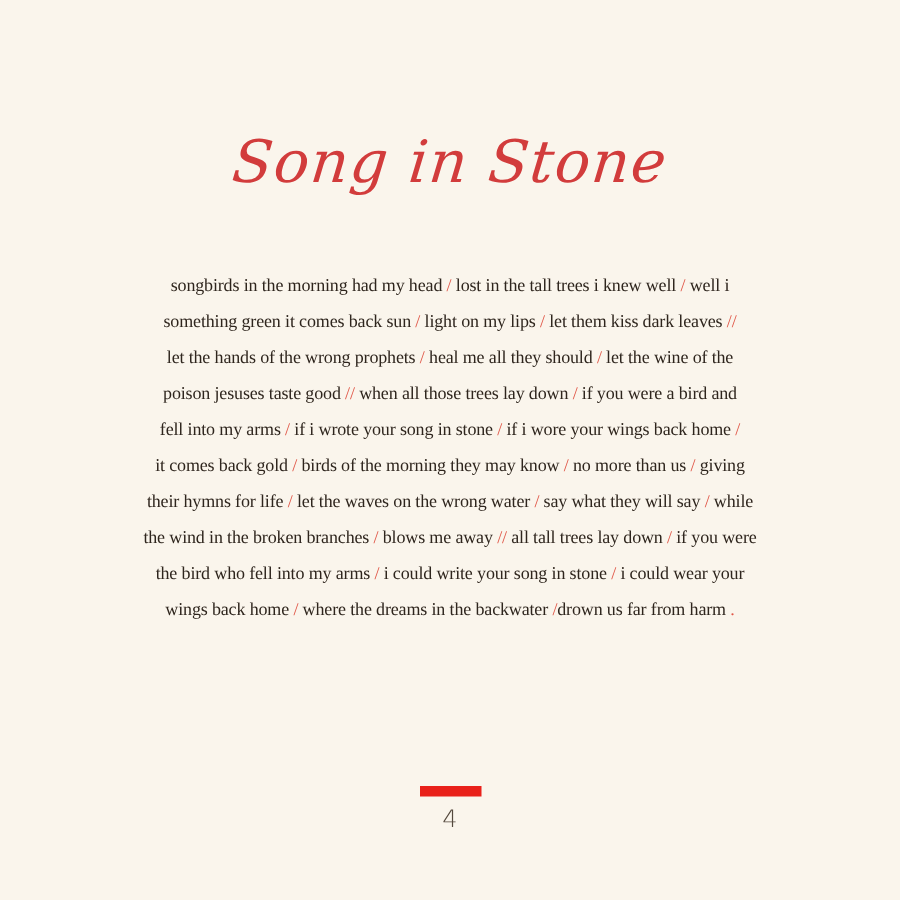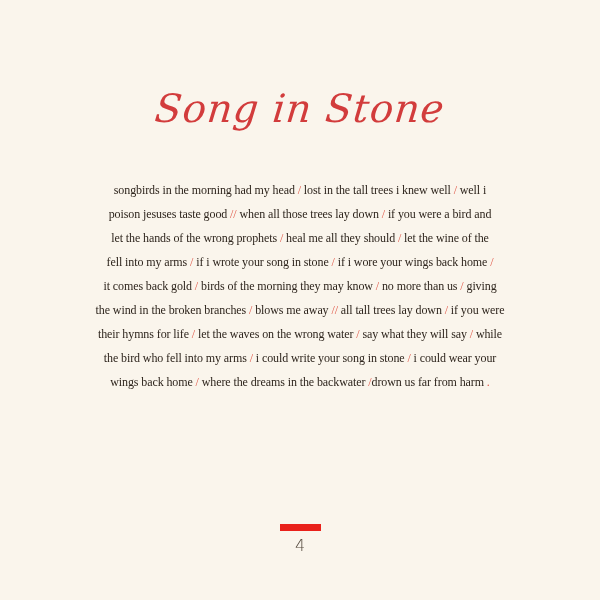--- a/index.html
+++ b/index.html
@@ -79,24 +79,25 @@
     color: var(--page-number-ink);
   }
 </style>
 </head>
 <body>
 
 <div class="page">
   <h1 class="title">Song in Stone</h1>
   <div class="poem">
       <div class="poem-line"><span>songbirds in the morning had my head </span><span class="accent">/</span><span> lost in the tall trees i knew well </span><span class="accent">/</span><span> well i</span></div>
+      <div class="poem-line"><span>something green it comes back sun </span><span class="accent">/</span><span> light on my lips </span><span class="accent">/</span><span> let them kiss dark leaves </span><span class="accent">//</span></div>
+      <div class="poem-line"><span>let the hands of the wrong prophets </span><span class="accent">/</span><span> heal me all they should </span><span class="accent">/</span><span> let the wine of the</span></div>
       <div class="poem-line"><span>poison jesuses taste good </span><span class="accent">//</span><span> when all those trees lay down </span><span class="accent">/</span><span> if you were a bird and</span></div>
-      <div class="poem-line"><span>let the hands of the wrong prophets </span><span class="accent">/</span><span> heal me all they should </span><span class="accent">/</span><span> let the wine of the</span></div>
       <div class="poem-line"><span>fell into my arms </span><span class="accent">/</span><span> if i wrote your song in stone </span><span class="accent">/</span><span> if i wore your wings back home </span><span class="accent">/</span></div>
       <div class="poem-line"><span>it comes back gold </span><span class="accent">/</span><span> birds of the morning they may know </span><span class="accent">/</span><span> no more than us </span><span class="accent">/</span><span> giving</span></div>
+      <div class="poem-line"><span>their hymns for life </span><span class="accent">/</span><span> let the waves on the wrong water </span><span class="accent">/</span><span> say what they will say </span><span class="accent">/</span><span> while</span></div>
       <div class="poem-line"><span>the wind in the broken branches </span><span class="accent">/</span><span> blows me away </span><span class="accent">//</span><span> all tall trees lay down </span><span class="accent">/</span><span> if you were</span></div>
-      <div class="poem-line"><span>their hymns for life </span><span class="accent">/</span><span> let the waves on the wrong water </span><span class="accent">/</span><span> say what they will say </span><span class="accent">/</span><span> while</span></div>
       <div class="poem-line"><span>the bird who fell into my arms </span><span class="accent">/</span><span> i could write your song in stone </span><span class="accent">/</span><span> i could wear your</span></div>
       <div class="poem-line"><span>wings back home </span><span class="accent">/</span><span> where the dreams in the backwater </span><span class="accent">/</span><span>drown us far from harm</span><span class="accent"> .</span></div>
     </div>
   <div class="rule"></div>
   <div class="pagenum">4</div>
 </div>
 
 </body></html>

